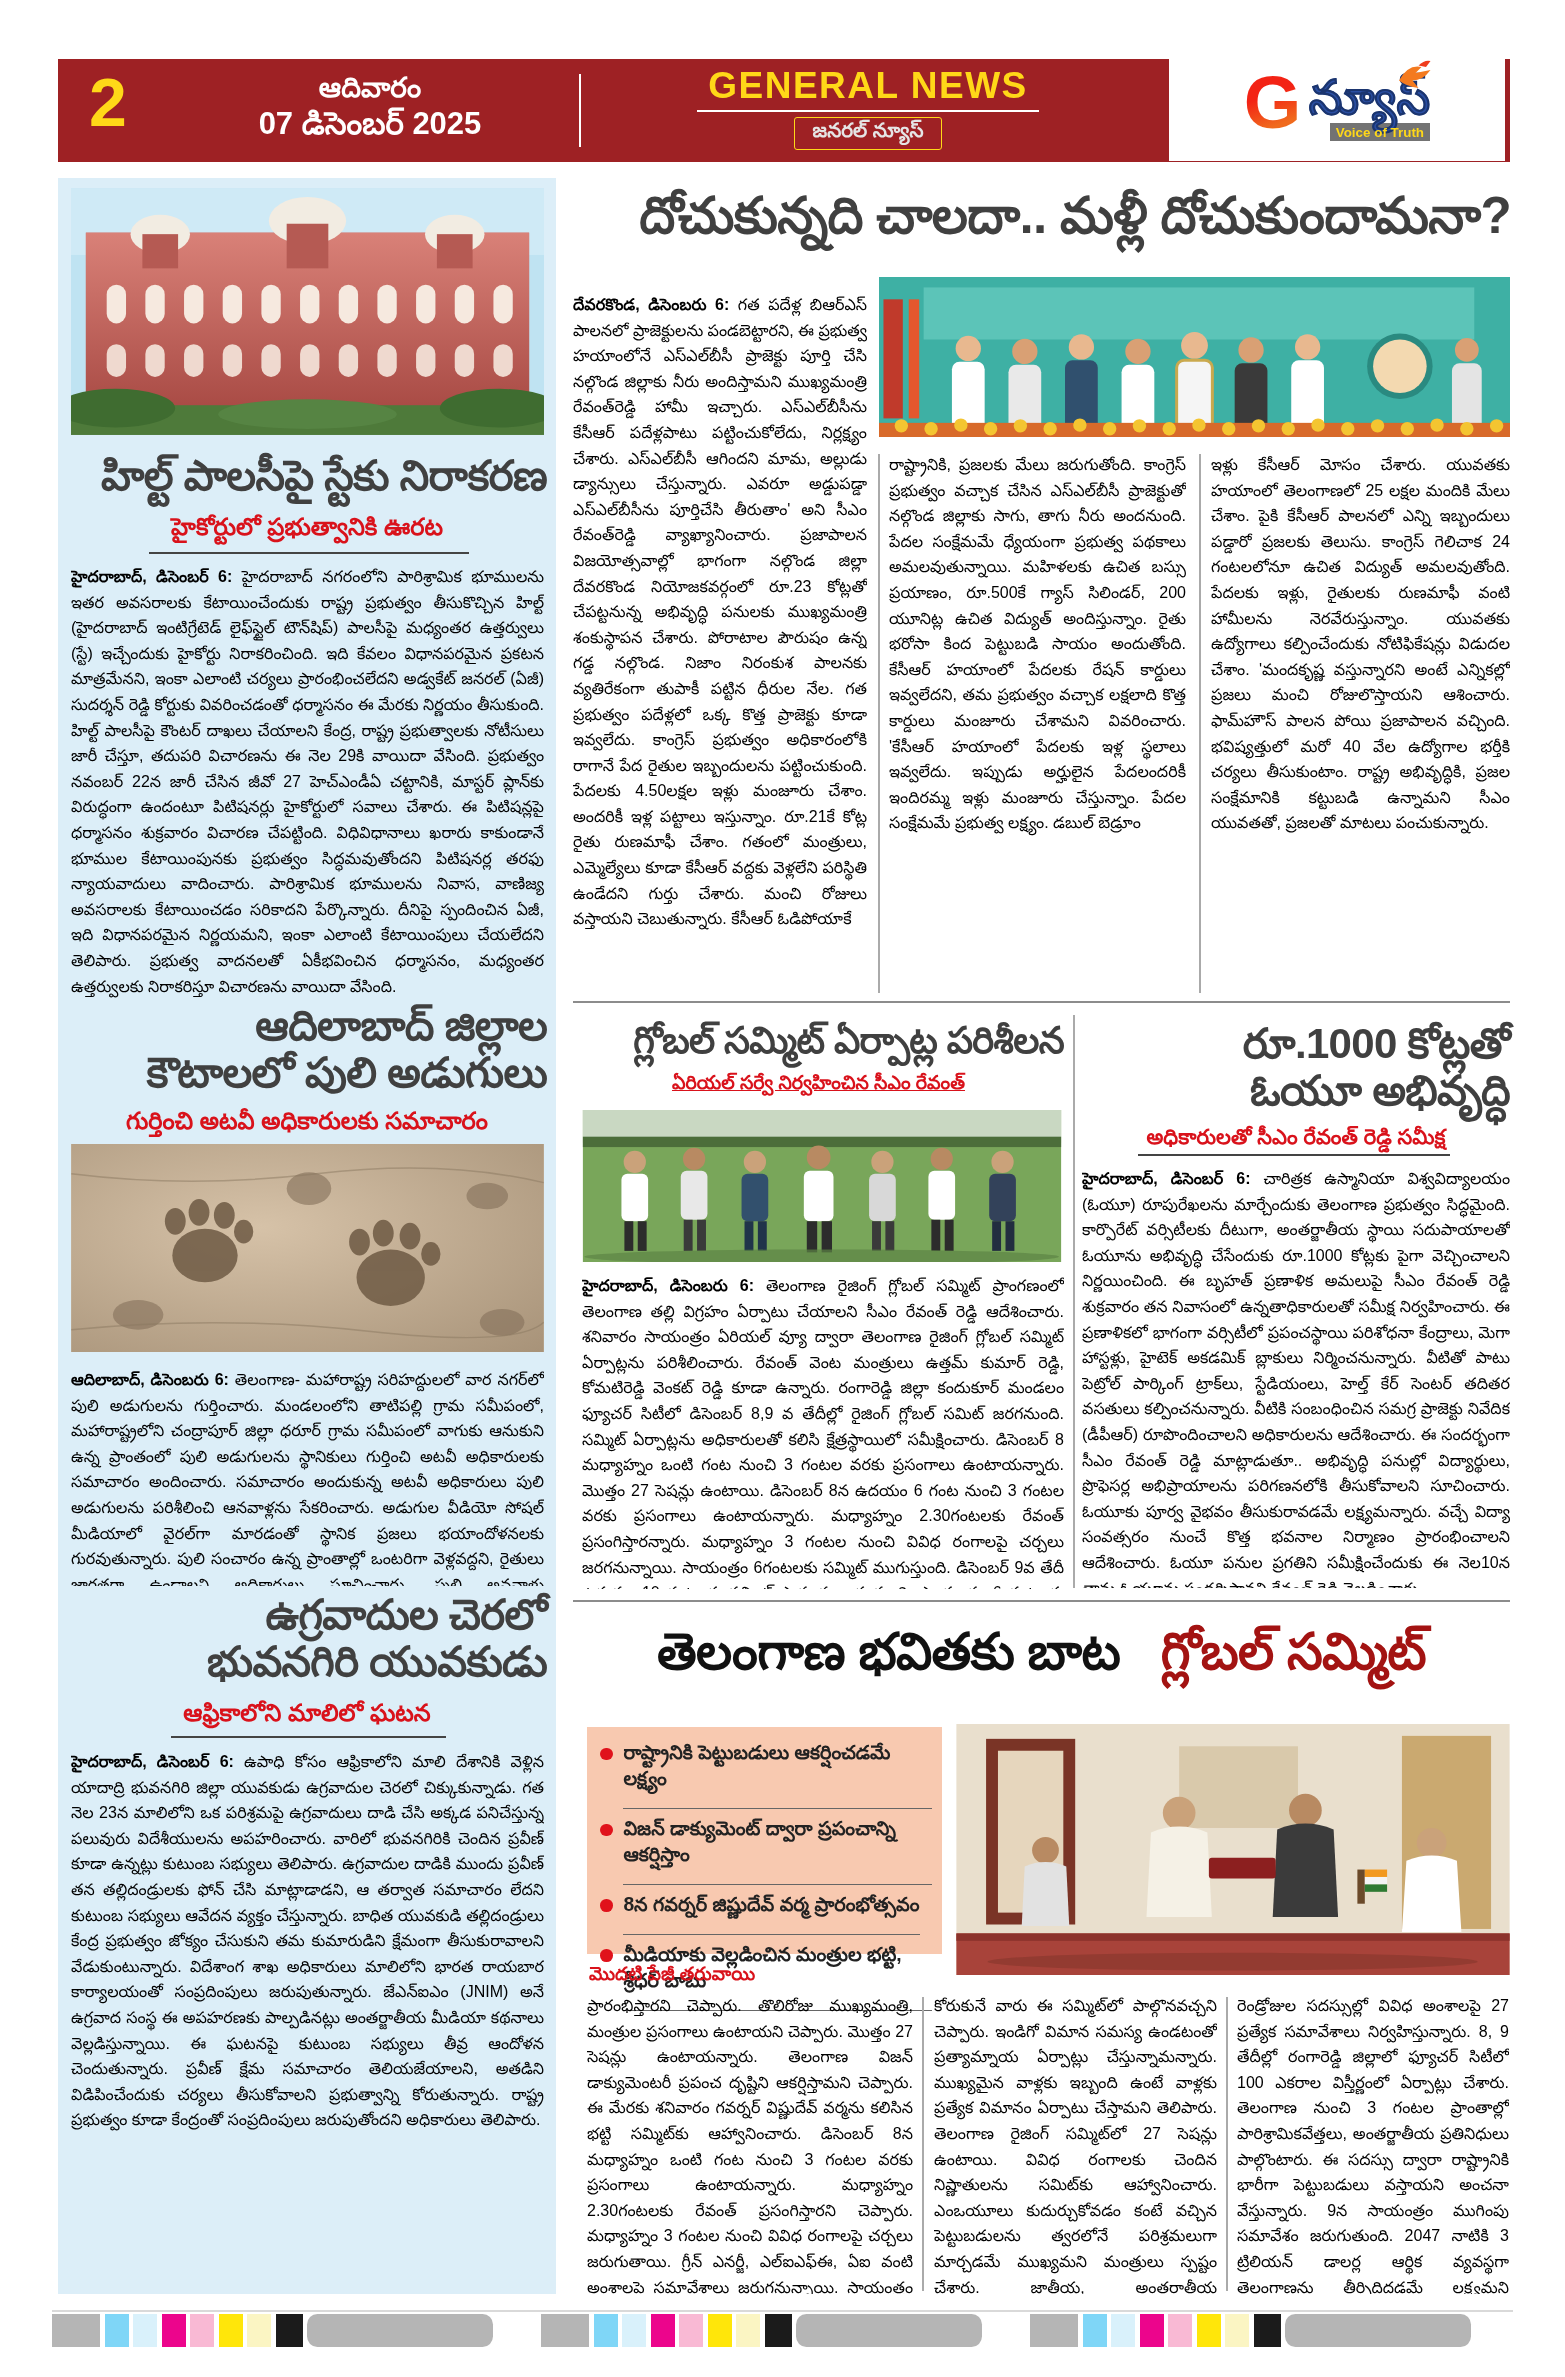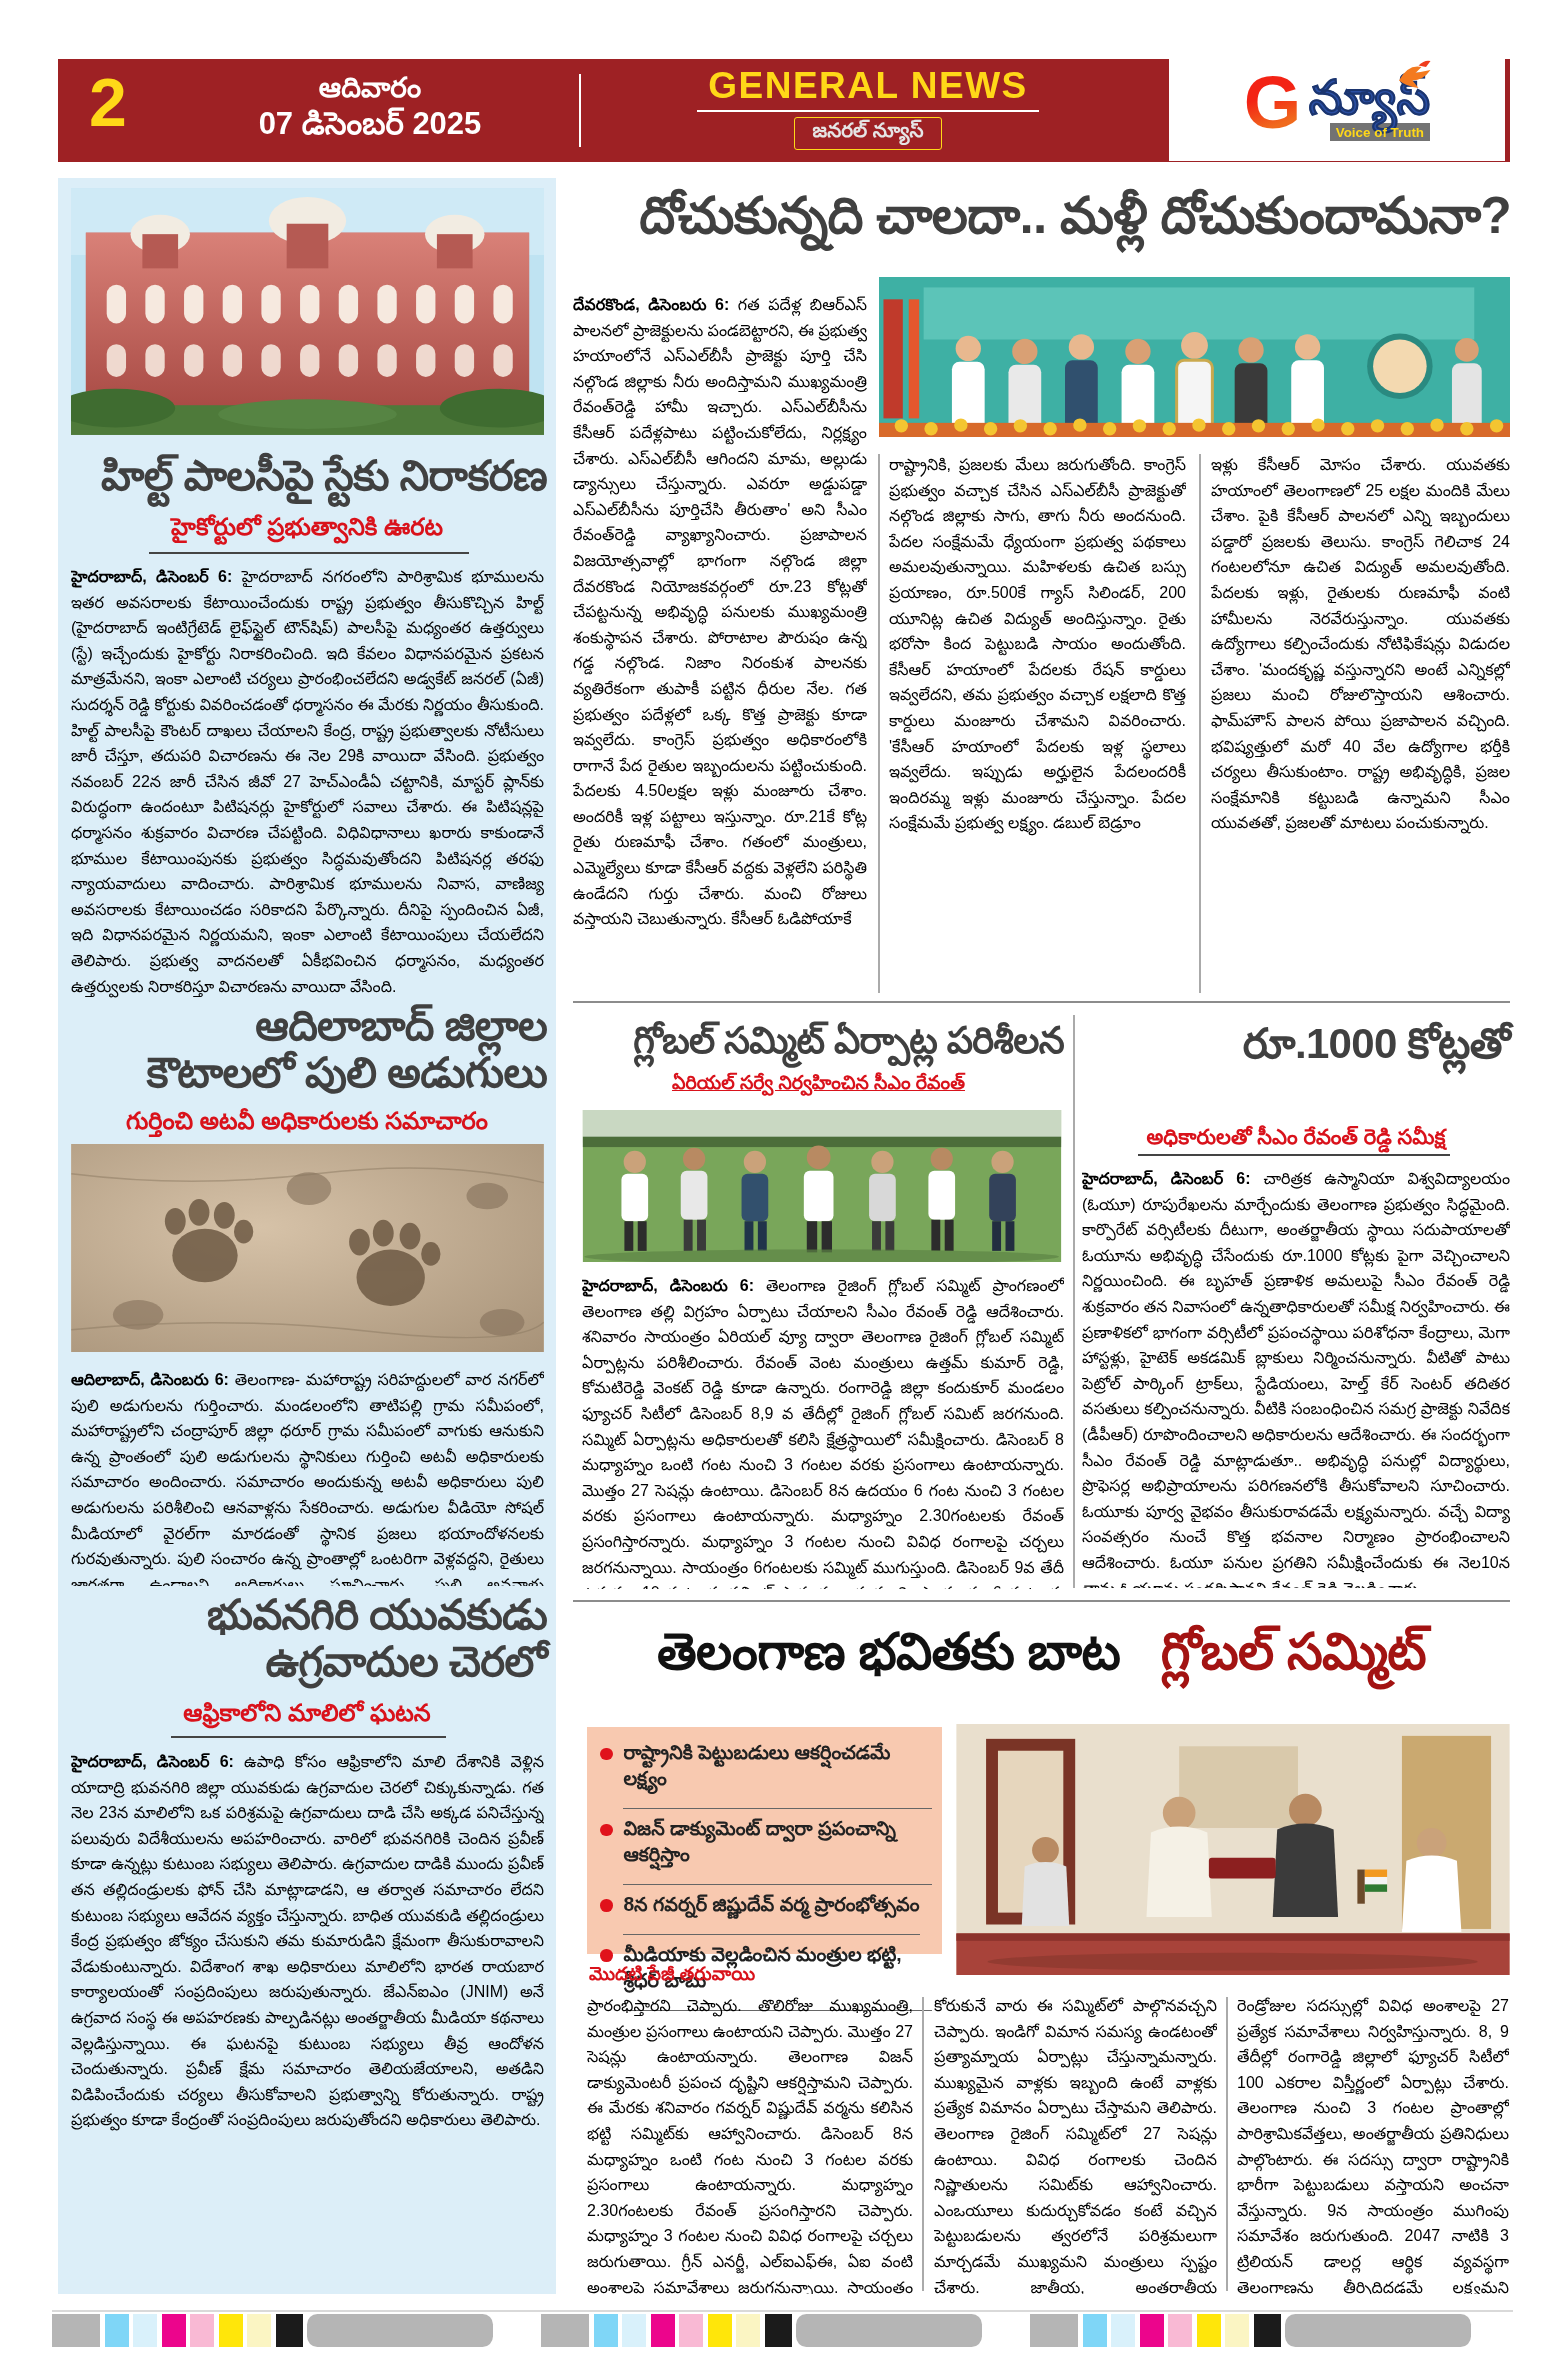--- a/index.html
+++ b/index.html
@@ -204,22 +204,22 @@
         <path d="M0 250 Q200 230 400 252 T636 240" fill="none"></path>
       </g>
     </svg>
   </div>
   <div class="bodytxt" style="left:71px;top:1367px;width:473px;height:219px;">
     <span class="dl">ఆదిలాబాద్, డిసెంబరు 6:</span>
     <span>తెలంగాణ- మహారాష్ట్ర సరిహద్దులలో వార నగర్‌లో పులి అడుగులను గుర్తించారు. మండలంలోని తాటిపల్లి గ్రామ సమీపంలో, మహారాష్ట్రలోని చంద్రాపూర్ జిల్లా ధరూర్ గ్రామ సమీపంలో వాగుకు ఆనుకుని ఉన్న ప్రాంతంలో పులి అడుగులను స్థానికులు గుర్తించి అటవీ అధికారులకు సమాచారం అందించారు. సమాచారం అందుకున్న అటవీ అధికారులు పులి అడుగులను పరిశీలించి ఆనవాళ్లను సేకరించారు. అడుగుల వీడియో సోషల్ మీడియాలో వైరల్‌గా మారడంతో స్థానిక ప్రజలు భయాందోళనలకు గురవుతున్నారు. పులి సంచారం ఉన్న ప్రాంతాల్లో ఒంటరిగా వెళ్లవద్దని, రైతులు జాగ్రత్తగా ఉండాలని అధికారులు సూచించారు. పులి అనవాళ్లు కనిపించినట్లయితే వెంటనే తమకు సమాచారం అందించాలని తెలిపారు.</span>
   </div>
 
   <div class="headline" style="left:67px;top:1591px;width:480px;font-size:42px;">
+    <div>ఉగ్రవాదుల చెరలో</div>
     <div>భువనగిరి యువకుడు</div>
-    <div>ఉగ్రవాదుల చెరలో</div>
   </div>
   <div class="subhead" style="left:67px;top:1699px;width:480px;">ఆఫ్రికాలోని మాలిలో ఘటన</div>
   <div class="subrule" style="left:171px;top:1736px;width:275px;"></div>
   <div class="bodytxt" style="left:71px;top:1749px;width:473px;height:532px;">
     <span class="dl">హైదరాబాద్, డిసెంబర్ 6:</span>
     <span>ఉపాధి కోసం ఆఫ్రికాలోని మాలి దేశానికి వెళ్లిన యాదాద్రి భువనగిరి జిల్లా యువకుడు ఉగ్రవాదుల చెరలో చిక్కుకున్నాడు. గత నెల 23న మాలిలోని ఒక పరిశ్రమపై ఉగ్రవాదులు దాడి చేసి అక్కడ పనిచేస్తున్న పలువురు విదేశీయులను అపహరించారు. వారిలో భువనగిరికి చెందిన ప్రవీణ్ కూడా ఉన్నట్లు కుటుంబ సభ్యులు తెలిపారు. ఉగ్రవాదుల దాడికి ముందు ప్రవీణ్ తన తల్లిదండ్రులకు ఫోన్ చేసి మాట్లాడాడని, ఆ తర్వాత సమాచారం లేదని కుటుంబ సభ్యులు ఆవేదన వ్యక్తం చేస్తున్నారు. బాధిత యువకుడి తల్లిదండ్రులు కేంద్ర ప్రభుత్వం జోక్యం చేసుకుని తమ కుమారుడిని క్షేమంగా తీసుకురావాలని వేడుకుంటున్నారు. విదేశాంగ శాఖ అధికారులు మాలిలోని భారత రాయబార కార్యాలయంతో సంప్రదింపులు జరుపుతున్నారు. జేఎన్ఐఎం (JNIM) అనే ఉగ్రవాద సంస్థ ఈ అపహరణకు పాల్పడినట్లు అంతర్జాతీయ మీడియా కథనాలు వెల్లడిస్తున్నాయి. ఈ ఘటనపై కుటుంబ సభ్యులు తీవ్ర ఆందోళన చెందుతున్నారు. ప్రవీణ్ క్షేమ సమాచారం తెలియజేయాలని, అతడిని విడిపించేందుకు చర్యలు తీసుకోవాలని ప్రభుత్వాన్ని కోరుతున్నారు. రాష్ట్ర ప్రభుత్వం కూడా కేంద్రంతో సంప్రదింపులు జరుపుతోందని అధికారులు తెలిపారు.</span>
   </div>
 
   <div class="headline" style="left:573px;top:187px;width:938px;font-size:51px;white-space:nowrap;">దోచుకున్నది చాలదా.. మళ్లీ దోచుకుందామనా?</div>
 
@@ -334,20 +334,21 @@
     </svg>
   </div>
   <div class="bodytxt" style="left:582px;top:1273px;width:482px;height:316px;">
     <span class="dl">హైదరాబాద్, డిసెంబరు 6:</span>
     <span>తెలంగాణ రైజింగ్ గ్లోబల్ సమ్మిట్ ప్రాంగణంలో తెలంగాణ తల్లి విగ్రహం ఏర్పాటు చేయాలని సీఎం రేవంత్ రెడ్డి ఆదేశించారు. శనివారం సాయంత్రం ఏరియల్ వ్యూ ద్వారా తెలంగాణ రైజింగ్ గ్లోబల్ సమ్మిట్ ఏర్పాట్లను పరిశీలించారు. రేవంత్ వెంట మంత్రులు ఉత్తమ్ కుమార్ రెడ్డి, కోమటిరెడ్డి వెంకట్ రెడ్డి కూడా ఉన్నారు. రంగారెడ్డి జిల్లా కందుకూర్ మండలం ఫ్యూచర్ సిటీలో డిసెంబర్ 8,9 వ తేదీల్లో రైజింగ్ గ్లోబల్ సమిట్ జరగనుంది. సమ్మిట్ ఏర్పాట్లను అధికారులతో కలిసి క్షేత్రస్థాయిలో సమీక్షించారు. డిసెంబర్ 8 మధ్యాహ్నం ఒంటి గంట నుంచి 3 గంటల వరకు ప్రసంగాలు ఉంటాయన్నారు. మొత్తం 27 సెషన్లు ఉంటాయి. డిసెంబర్ 8న ఉదయం 6 గంట నుంచి 3 గంటల వరకు ప్రసంగాలు ఉంటాయన్నారు. మధ్యాహ్నం 2.30గంటలకు రేవంత్ ప్రసంగిస్తారన్నారు. మధ్యాహ్నం 3 గంటల నుంచి వివిధ రంగాలపై చర్చలు జరగనున్నాయి. సాయంత్రం 6గంటలకు సమ్మిట్ ముగుస్తుంది. డిసెంబర్ 9వ తేదీ ఉదయం 10 గంటలకు సమ్మిట్ ప్రారంభం అవుతుంది. సాయంత్రం 6 గంటలకు ముగుస్తుంది.</span>
   </div>
 
   <div class="vrule" style="left:1073px;top:1015px;height:573px;"></div>
   <div class="headline" style="left:1082px;top:1020px;width:428px;font-size:42px;">
     <div>రూ.1000 కోట్లతో</div>
+    <div>ఓయూ అభివృద్ధి</div>
   </div>
   <div class="subhead" style="left:1082px;top:1124px;width:428px;font-size:21px;">అధికారులతో సీఎం రేవంత్ రెడ్డి సమీక్ష</div>
   <div class="subrule" style="left:1138px;top:1154px;width:312px;"></div>
   <div class="bodytxt" style="left:1082px;top:1166px;width:428px;height:422px;">
     <span class="dl">హైదరాబాద్, డిసెంబర్ 6:</span>
     <span>చారిత్రక ఉస్మానియా విశ్వవిద్యాలయం (ఓయూ) రూపురేఖలను మార్చేందుకు తెలంగాణ ప్రభుత్వం సిద్ధమైంది. కార్పొరేట్ వర్సిటీలకు దీటుగా, అంతర్జాతీయ స్థాయి సదుపాయాలతో ఓయూను అభివృద్ధి చేసేందుకు రూ.1000 కోట్లకు పైగా వెచ్చించాలని నిర్ణయించింది. ఈ బృహత్ ప్రణాళిక అమలుపై సీఎం రేవంత్ రెడ్డి శుక్రవారం తన నివాసంలో ఉన్నతాధికారులతో సమీక్ష నిర్వహించారు. ఈ ప్రణాళికలో భాగంగా వర్సిటీలో ప్రపంచస్థాయి పరిశోధనా కేంద్రాలు, మెగా హాస్టళ్లు, హైటెక్ అకడమిక్ బ్లాకులు నిర్మించనున్నారు. వీటితో పాటు పెట్రోల్ పార్కింగ్ ట్రాక్‌లు, స్టేడియంలు, హెల్త్ కేర్ సెంటర్ తదితర వసతులు కల్పించనున్నారు. వీటికి సంబంధించిన సమగ్ర ప్రాజెక్టు నివేదిక (డీపీఆర్) రూపొందించాలని అధికారులను ఆదేశించారు. ఈ సందర్భంగా సీఎం రేవంత్ రెడ్డి మాట్లాడుతూ.. అభివృద్ధి పనుల్లో విద్యార్థులు, ప్రొఫెసర్ల అభిప్రాయాలను పరిగణనలోకి తీసుకోవాలని సూచించారు. ఓయూకు పూర్వ వైభవం తీసుకురావడమే లక్ష్యమన్నారు. వచ్చే విద్యా సంవత్సరం నుంచే కొత్త భవనాల నిర్మాణం ప్రారంభించాలని ఆదేశించారు. ఓయూ పనుల ప్రగతిని సమీక్షించేందుకు ఈ నెల10న తాను ఓయూను సందర్శిస్తానని రేవంత్ రెడ్డి వెల్లడించారు.</span>
   </div>
 
   <div class="hrule" style="left:573px;top:1600px;width:937px;"></div>
 

